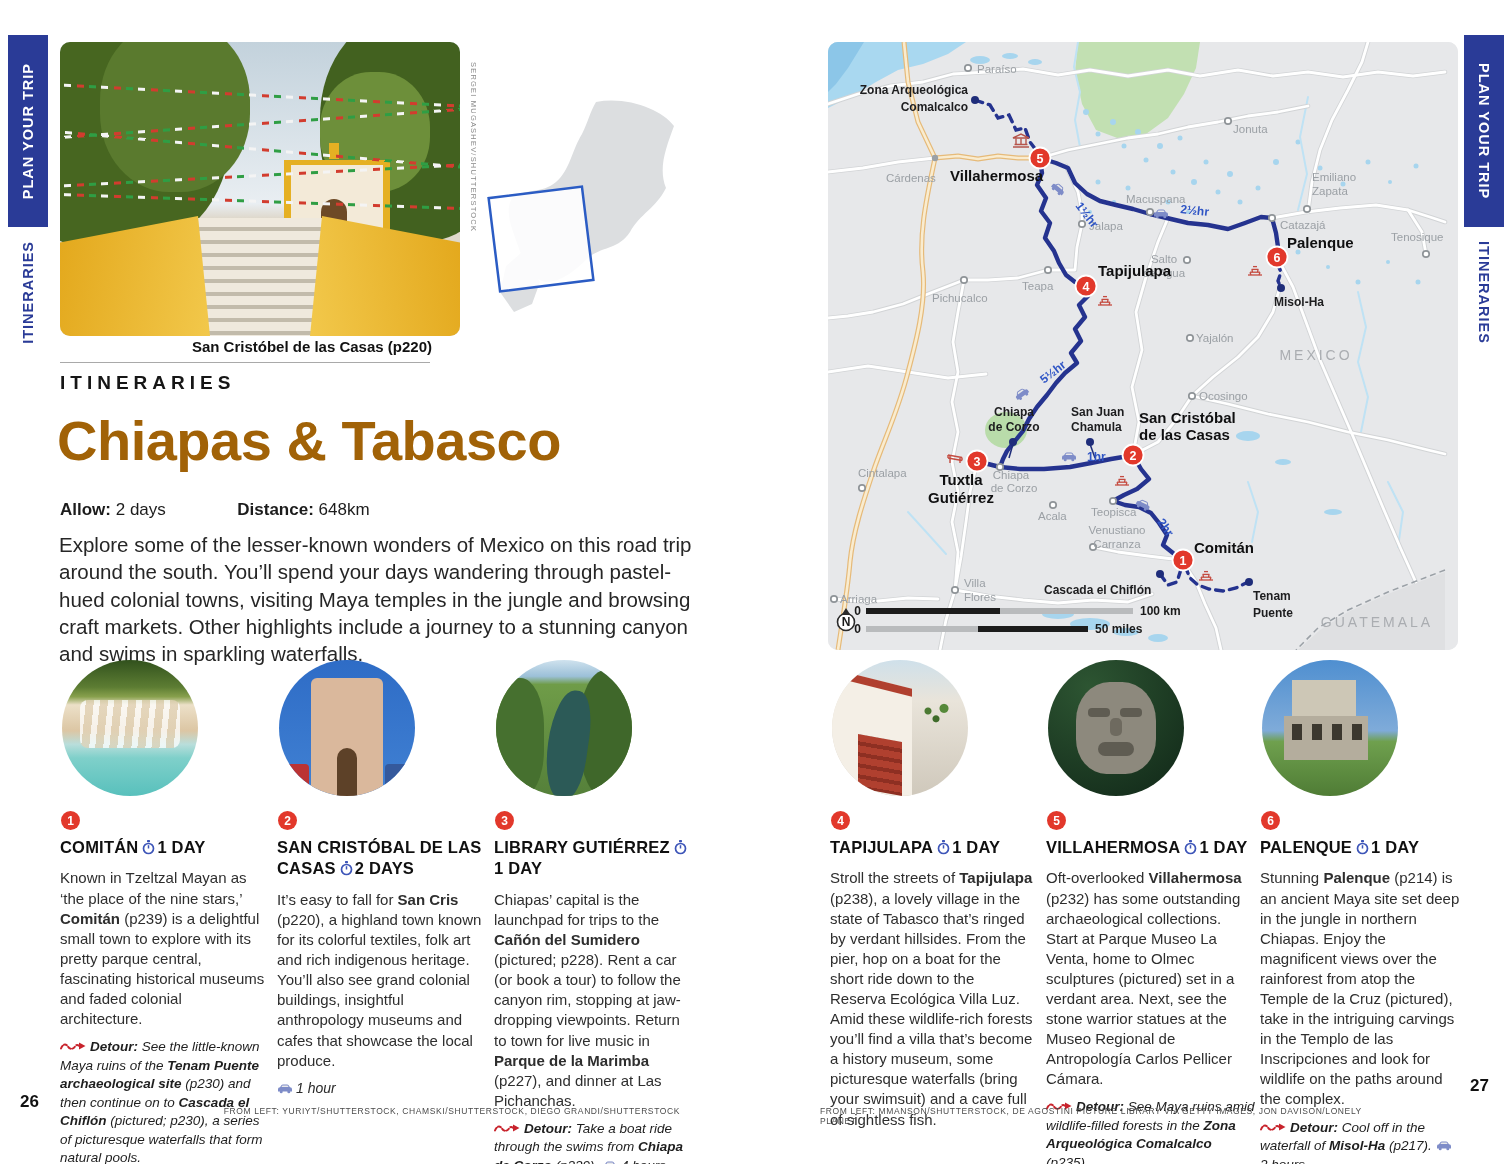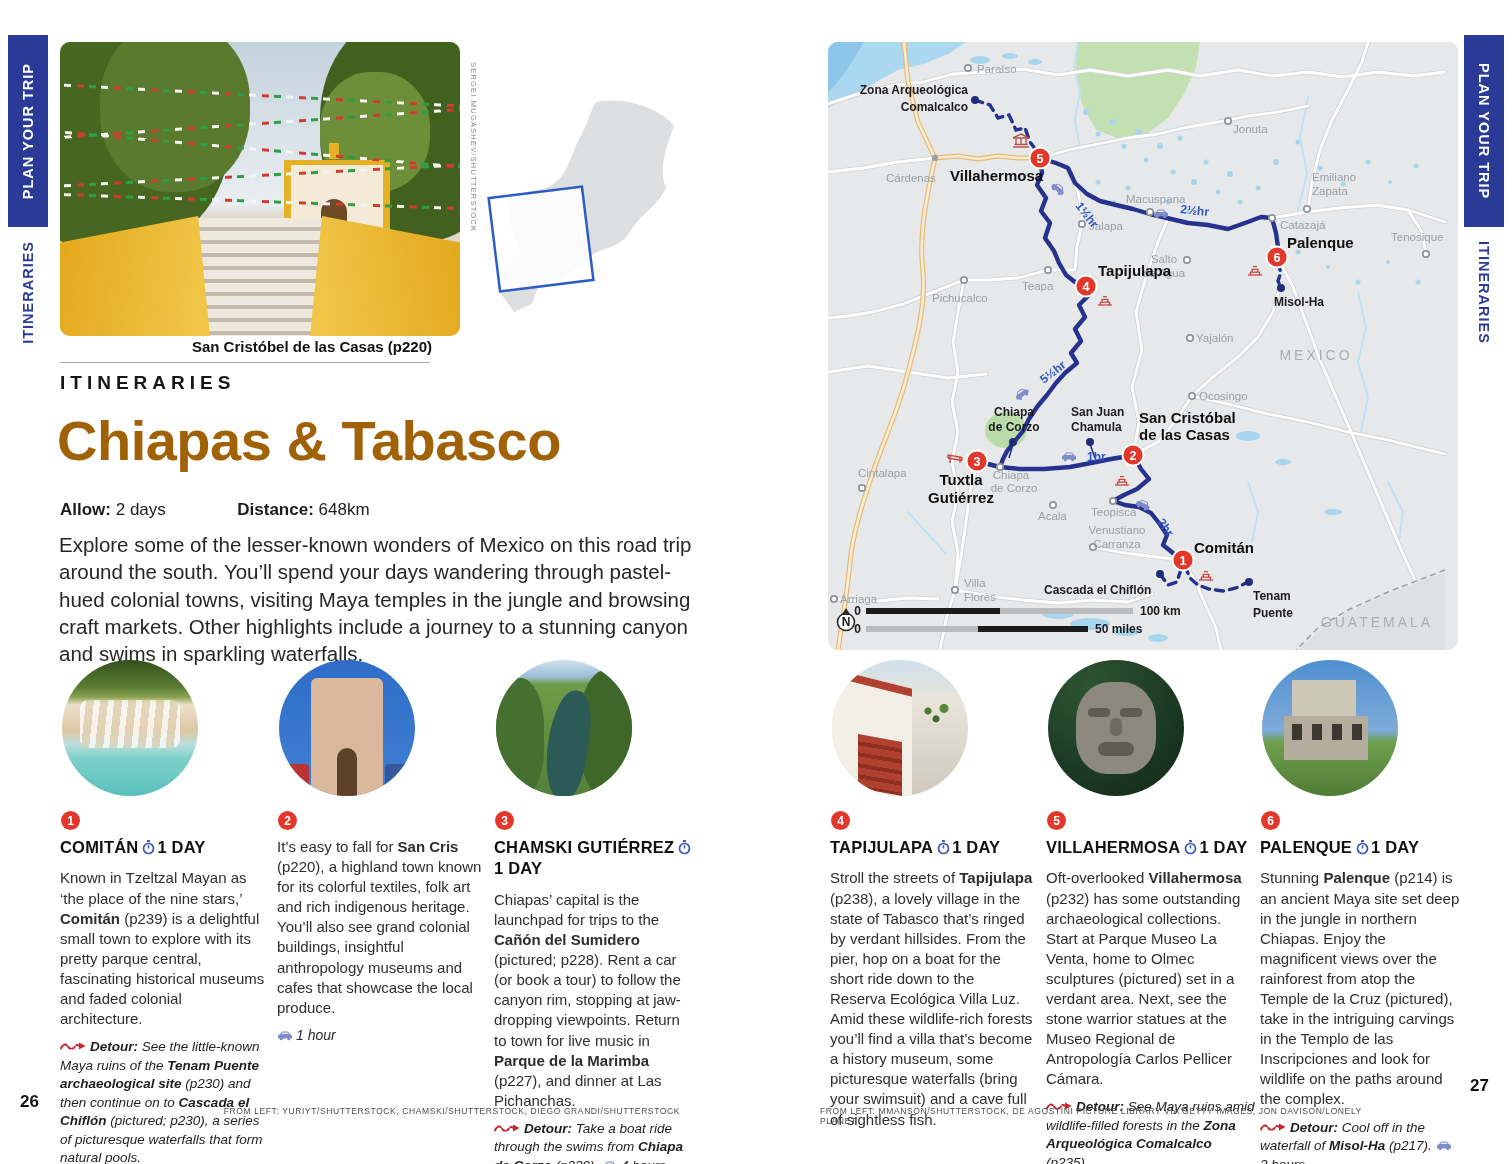--- a/index.html
+++ b/index.html
@@ -451,34 +451,39 @@
 </div>
 
 <div class="stop" style="left:277px;top:660px;width:206px;">
   <div class="pc ph-sancris">
       <div class="fac"></div>
       <div class="dr"></div>
       <div class="m1"></div>
       <div class="m2"></div>
     </div>
   <div class="badge">2</div>
+  <h3 class="stop-head"><span>SAN CRISTÓBAL DE LAS CASAS</span><svg class="clock" width="13" height="15" viewBox="0 0 13 15">
+        <rect x="5" y="0" width="3" height="2.2" rx="0.6" fill="#3d55b8"></rect>
+        <circle cx="6.5" cy="8.5" r="5" fill="none" stroke="#3d55b8" stroke-width="1.7"></circle>
+        <path d="M6.5,8.5 L6.5,5.2" stroke="#3d55b8" stroke-width="1.5"></path>
+      </svg><span>2 DAYS</span></h3>
   <p class="sbody"><span>It’s easy to fall for </span><span class="b">San Cris</span><span> (p220), a highland town known for its colorful textiles, folk art and rich indigenous heritage. You’ll also see grand colonial buildings, insightful anthropology museums and cafes that showcase the local produce.</span></p>
   <div class="drive"><svg class="car-ic" width="16" height="11" viewBox="-8 -6 16 11">
         <use href="#ic-car"></use>
       </svg><span>1 hour</span></div>
 </div>
 
 <div class="stop" style="left:494px;top:660px;width:200px;">
   <div class="pc ph-tuxtla">
       <div class="cl"></div>
       <div class="cr"></div>
       <div class="riv"></div>
     </div>
   <div class="badge">3</div>
-  <h3 class="stop-head"><span>CHAMSKI GUTIÉRREZ</span><svg class="clock" width="13" height="15" viewBox="0 0 13 15">
+  <h3 class="stop-head"><span>LIBRARY GUTIÉRREZ</span><svg class="clock" width="13" height="15" viewBox="0 0 13 15">
         <rect x="5" y="0" width="3" height="2.2" rx="0.6" fill="#3d55b8"></rect>
         <circle cx="6.5" cy="8.5" r="5" fill="none" stroke="#3d55b8" stroke-width="1.7"></circle>
         <path d="M6.5,8.5 L6.5,5.2" stroke="#3d55b8" stroke-width="1.5"></path>
       </svg><span>1 DAY</span></h3>
   <p class="sbody"><span>Chiapas’ capital is the launchpad for trips to the </span><span class="b">Cañón del Sumidero</span><span> (pictured; p228). Rent a car (or book a tour) to follow the canyon rim, stopping at jaw-dropping viewpoints. Return to town for live music in </span><span class="b">Parque de la Marimba</span><span> (p227), and dinner at Las Pichanchas.</span></p>
   <p class="detour"><svg class="detour-ic" width="26" height="11" viewBox="0 0 26 11">
         <path d="M1,7.5 C3,2.5 6,2.5 8,5.5 C10,8.5 13,8.5 15,5.5 C16.5,3.5 17.5,3.5 19,4.8" fill="none" stroke="#c8232c" stroke-width="2" stroke-linecap="round" stroke-dasharray="3 2"></path>
         <path d="M19,1.5 L25.5,5 L19,8.5 Z" fill="#c8232c"></path>
       </svg><span><span class="b">Detour:</span><span> Take a boat ride through the swims from </span><span class="b">Chiapa de Corzo</span><span> (p229). </span></span><span><svg class="car-ic" width="16" height="11" viewBox="-8 -6 16 11">
           <use href="#ic-car"></use>

